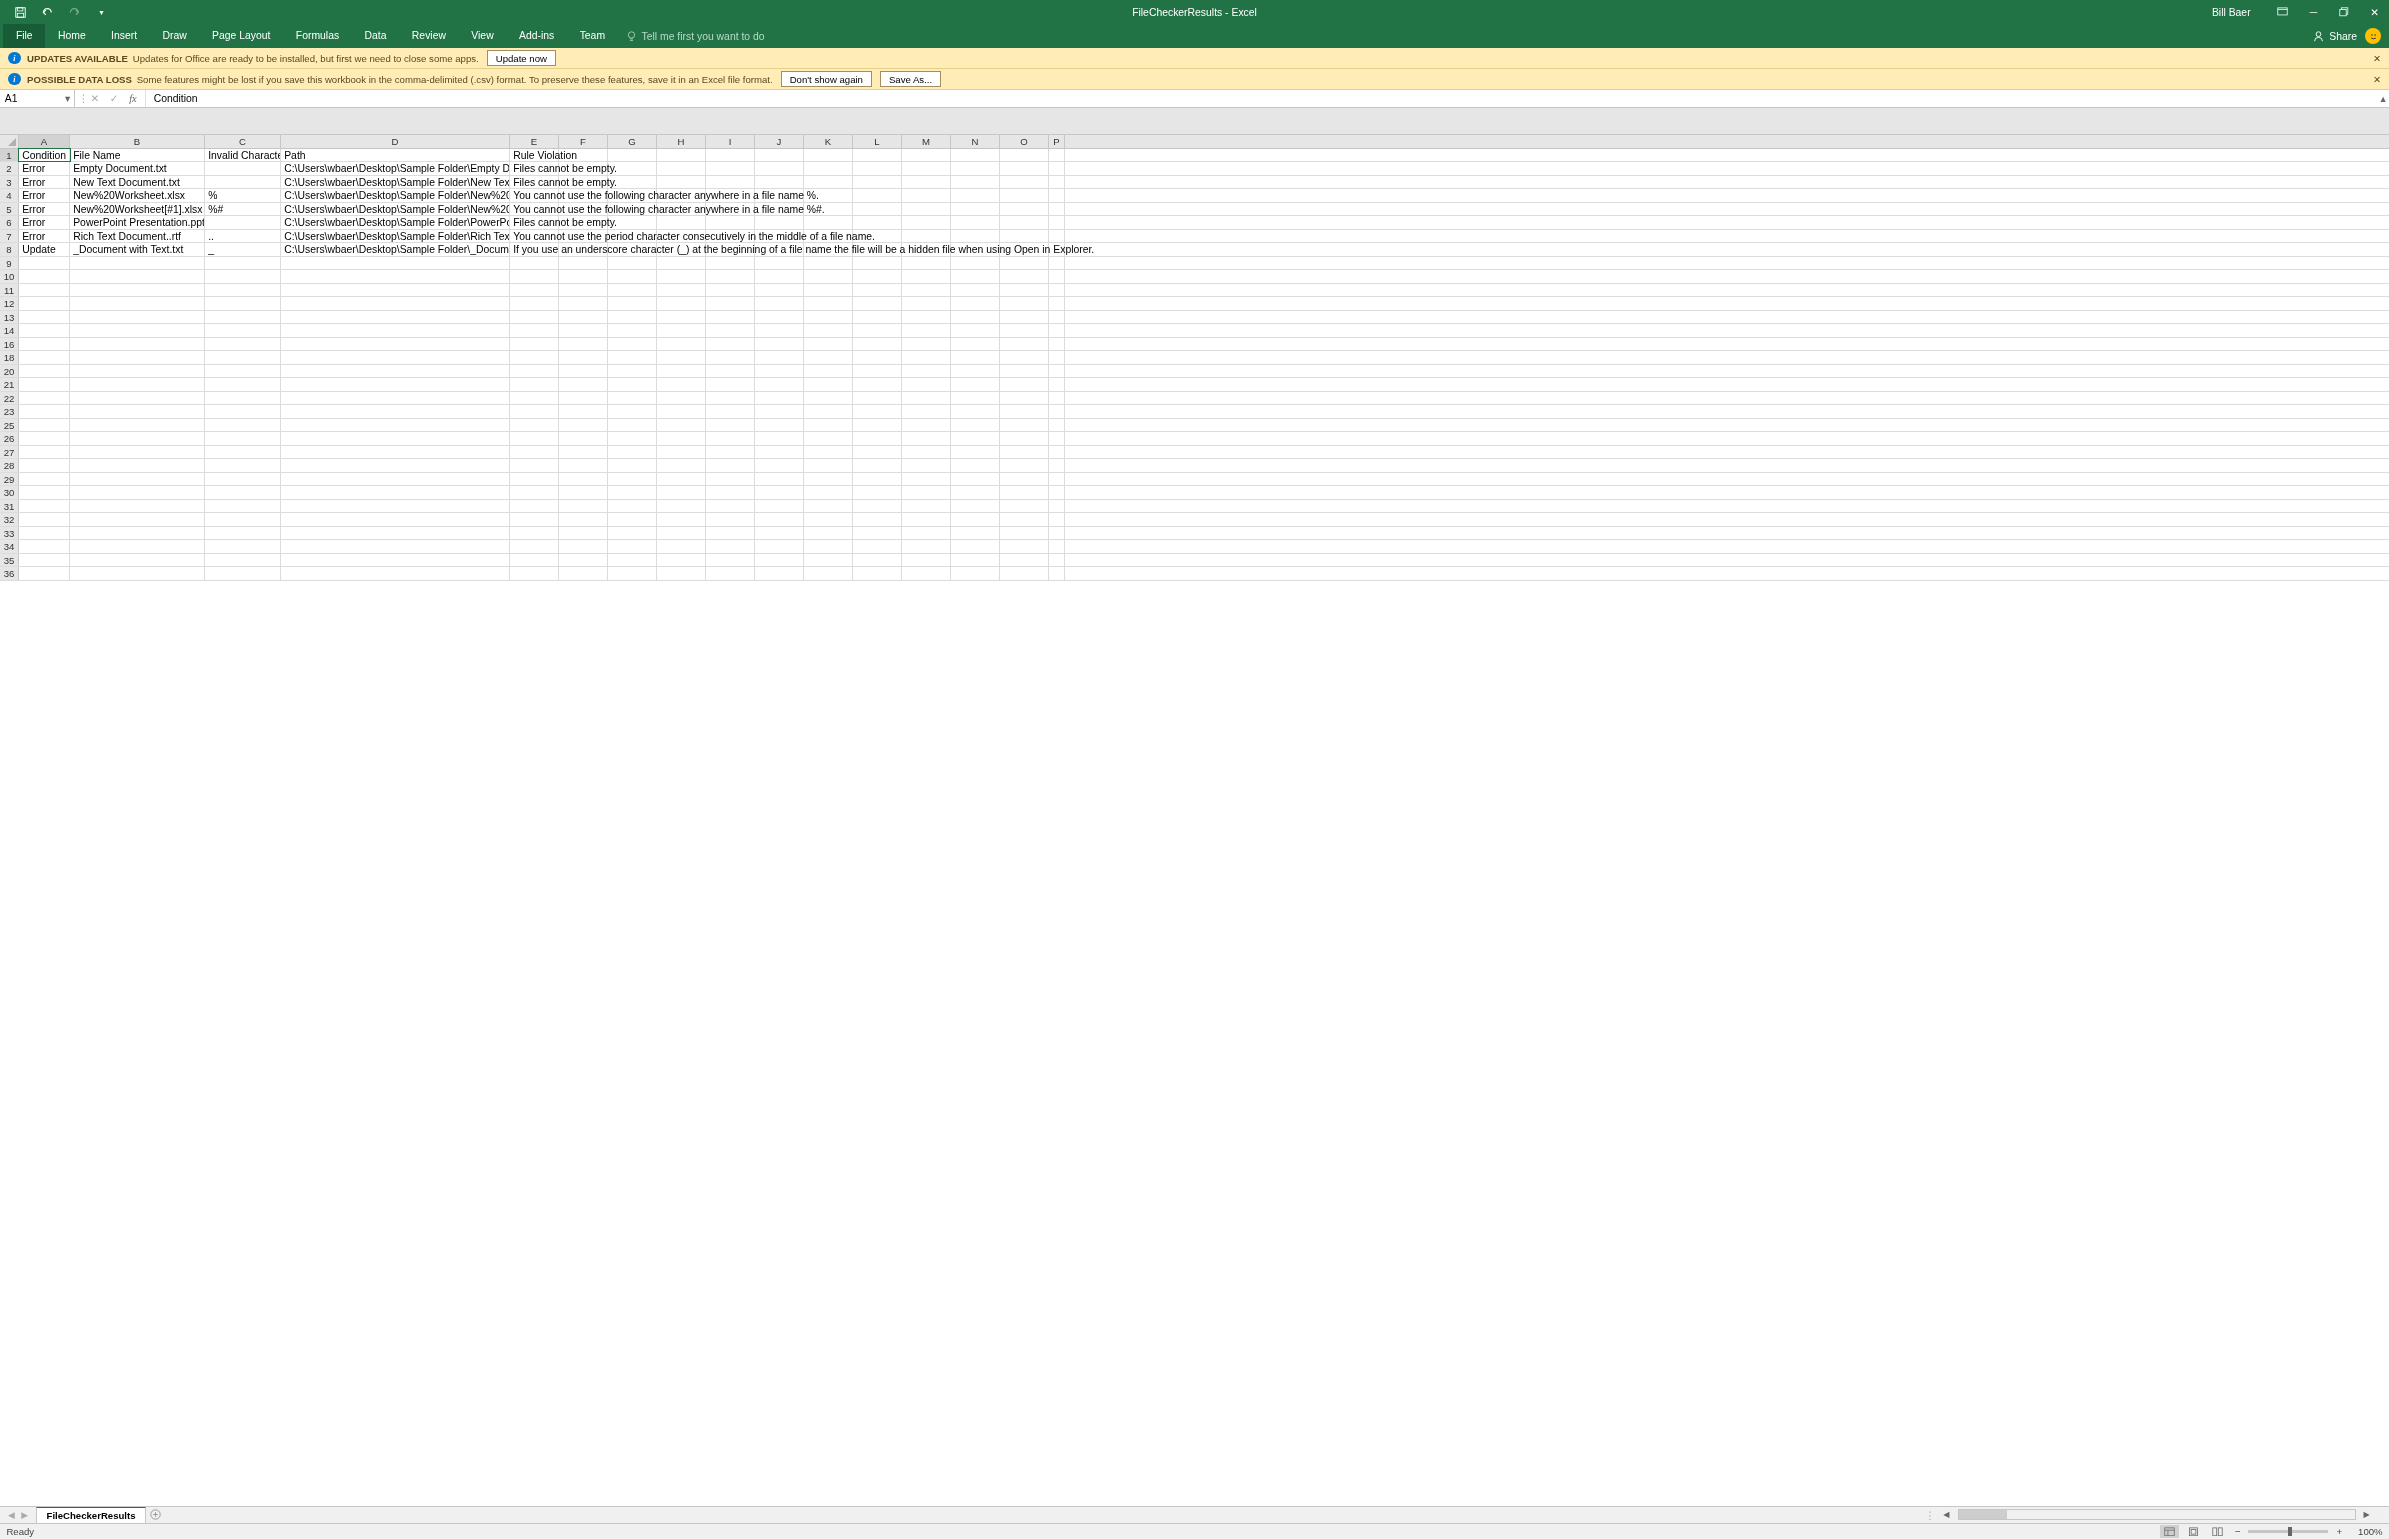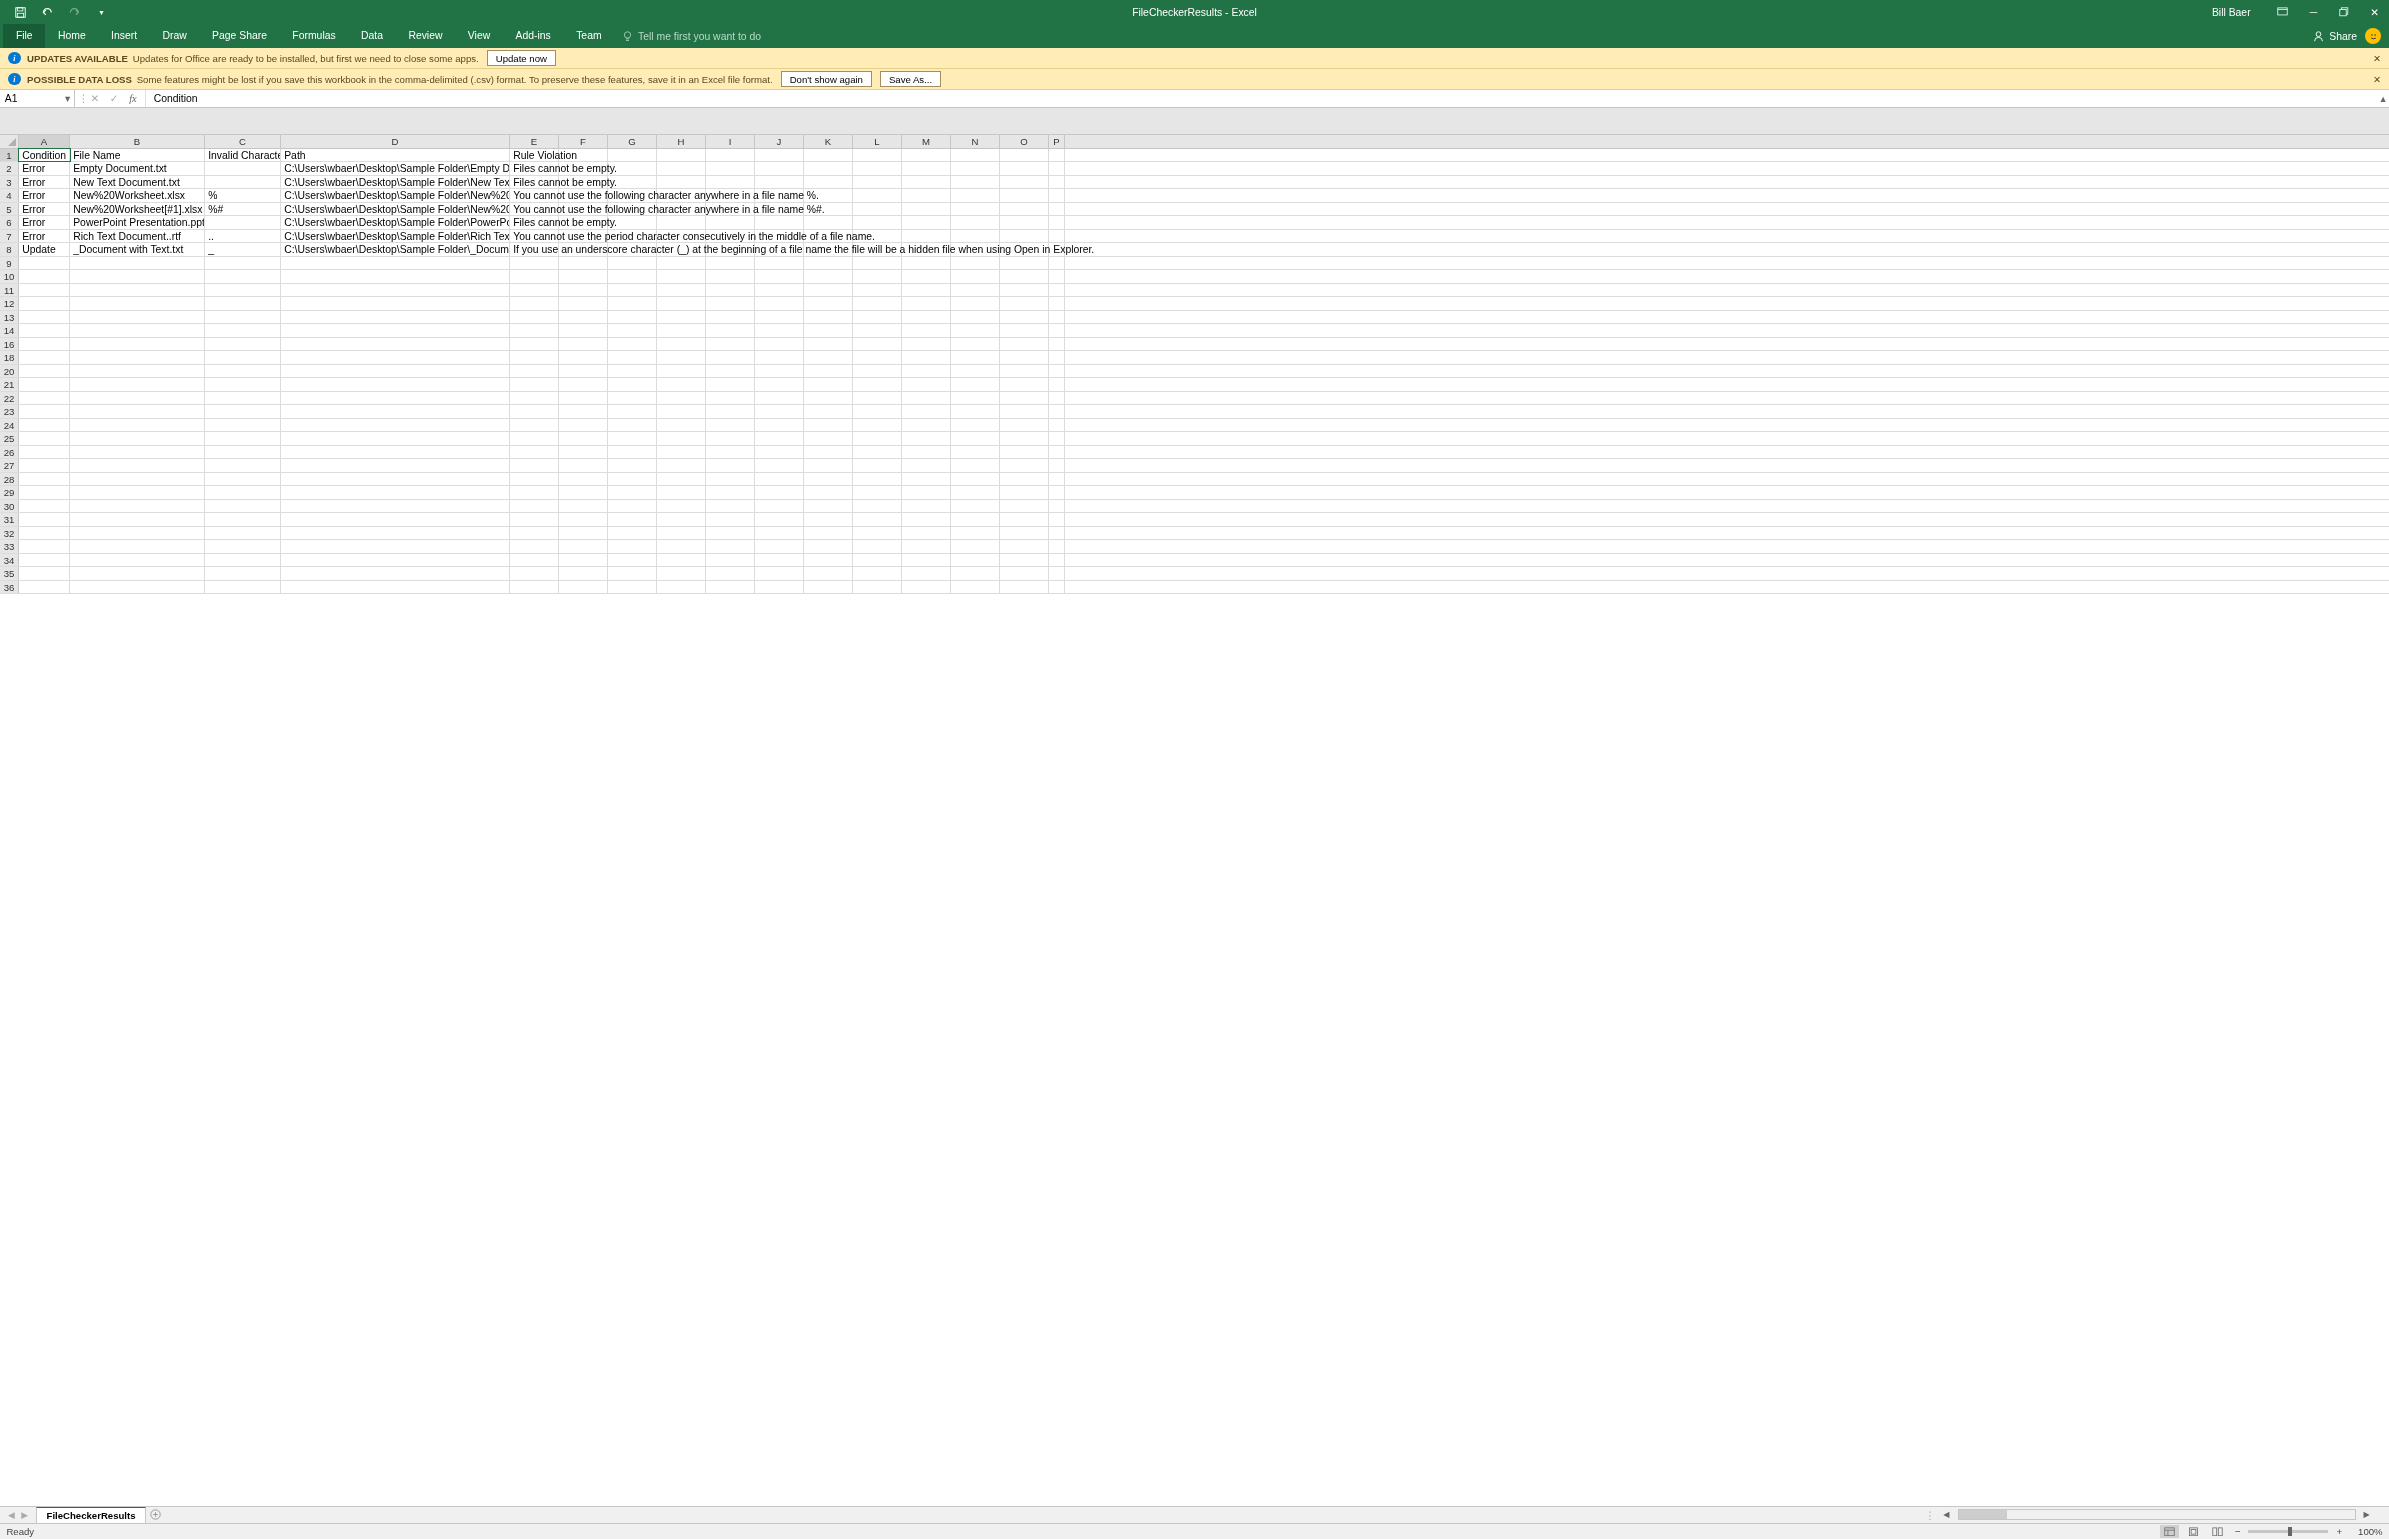--- a/index.html
+++ b/index.html
@@ -128,21 +128,21 @@
     </div>
     <div class="win-btn">✕</div>
   </div>
 </div>
 
 <div class="ribbon">
   <div class="ribbon-tab file">File</div>
   <div class="ribbon-tab">Home</div>
   <div class="ribbon-tab">Insert</div>
   <div class="ribbon-tab">Draw</div>
-  <div class="ribbon-tab">Page Share</div>
+  <div class="ribbon-tab">Page Layout</div>
   <div class="ribbon-tab">Formulas</div>
   <div class="ribbon-tab">Data</div>
   <div class="ribbon-tab">Review</div>
   <div class="ribbon-tab">View</div>
   <div class="ribbon-tab">Add-ins</div>
   <div class="ribbon-tab">Team</div>
   <div class="tell-me">
     <svg viewBox="0 0 14 14">
         <circle cx="7" cy="5" r="4" fill="none" stroke="#b8d9c6"></circle>
         <line x1="5" y1="10" x2="9" y2="10" stroke="#b8d9c6"></line>
@@ -615,39 +615,20 @@
         <div class="cell" style="width:49px"></div>
         <div class="cell" style="width:49px"></div>
         <div class="cell" style="width:49px"></div>
         <div class="cell" style="width:49px"></div>
         <div class="cell" style="width:49px"></div>
         <div class="cell" style="width:49px"></div>
         <div class="cell" style="width:49px"></div>
         <div class="cell" style="width:16px"></div>
       </div>
       <div class="row">
-        <div class="row-h">24</div>
-        <div class="cell" style="width:51px"></div>
-        <div class="cell" style="width:135px"></div>
-        <div class="cell" style="width:76px"></div>
-        <div class="cell" style="width:229px"></div>
-        <div class="cell" style="width:49px"></div>
-        <div class="cell" style="width:49px"></div>
-        <div class="cell" style="width:49px"></div>
-        <div class="cell" style="width:49px"></div>
-        <div class="cell" style="width:49px"></div>
-        <div class="cell" style="width:49px"></div>
-        <div class="cell" style="width:49px"></div>
-        <div class="cell" style="width:49px"></div>
-        <div class="cell" style="width:49px"></div>
-        <div class="cell" style="width:49px"></div>
-        <div class="cell" style="width:49px"></div>
-        <div class="cell" style="width:16px"></div>
-      </div>
-      <div class="row">
         <div class="row-h">25</div>
         <div class="cell" style="width:51px"></div>
         <div class="cell" style="width:135px"></div>
         <div class="cell" style="width:76px"></div>
         <div class="cell" style="width:229px"></div>
         <div class="cell" style="width:49px"></div>
         <div class="cell" style="width:49px"></div>
         <div class="cell" style="width:49px"></div>
         <div class="cell" style="width:49px"></div>
         <div class="cell" style="width:49px"></div>

